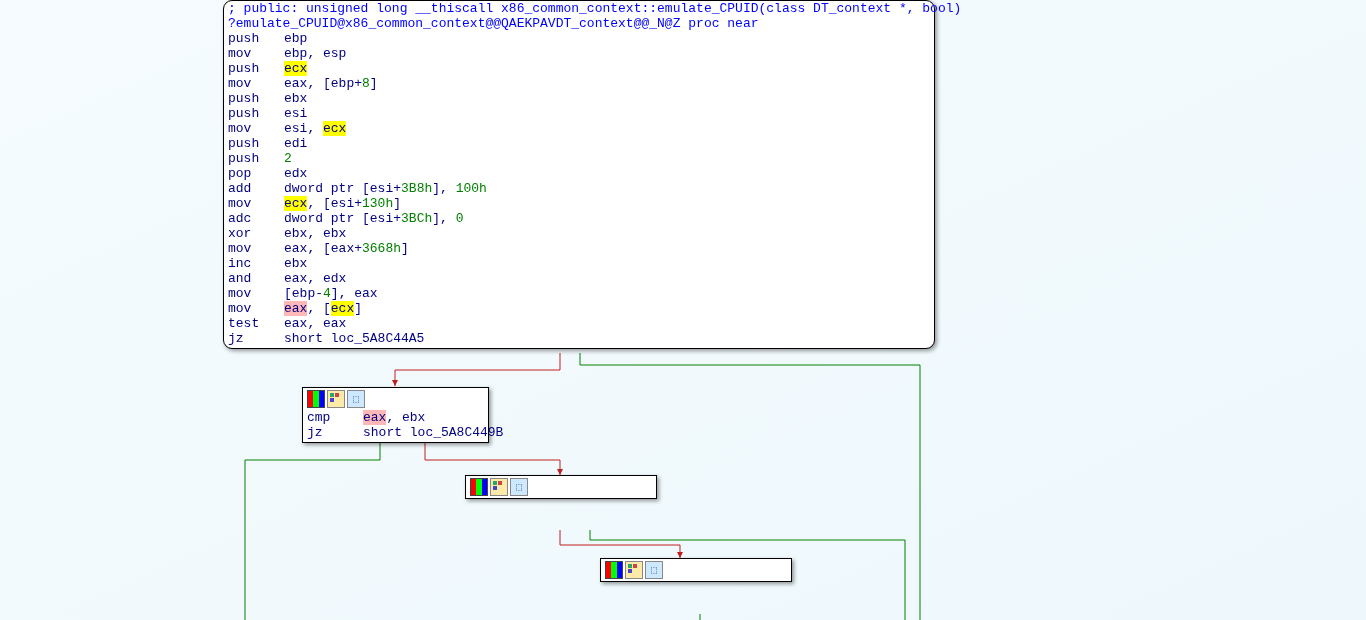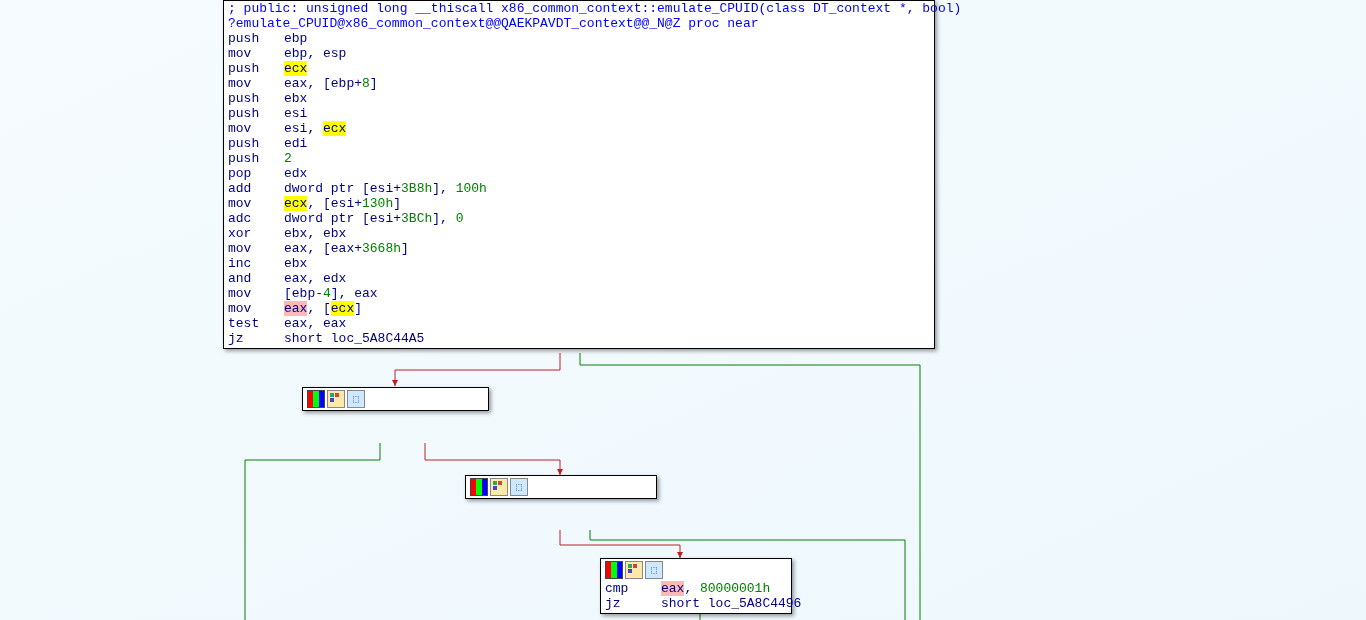--- a/index.html
+++ b/index.html
@@ -100,21 +100,21 @@
 
   <path d="M 380 443 L 380 460 L 245 460 L 245 620" stroke="#008000" fill="none"></path>
 
   <path d="M 560 530 L 560 545 L 680 545 L 680 558" stroke="#c02020" fill="none" marker-end="url(#ar)"></path>
 
   <path d="M 590 530 L 590 540 L 905 540 L 905 620" stroke="#008000" fill="none"></path>
 
   <path d="M 700 614 L 700 620" stroke="#008000" fill="none"></path>
 </svg>
 
-<div class="node" style="left:223px; top:0px; width:710px;">
+<div class="node" style="left:223px; top:0px; width:710px;border-radius:9px;">
   <div class="node-body"><span class="blue">; public: unsigned long __thiscall x86_common_context::emulate_CPUID(class DT_context *, bool)</span>
 <span class="blue">?emulate_CPUID@x86_common_context@@QAEKPAVDT_context@@_N@Z proc near</span>
 <span class="op">push</span><span class="reg">ebp</span>
 <span class="op">mov</span><span class="reg">ebp, esp</span>
 <span class="op">push</span><span class="hl-yellow">ecx</span>
 <span class="op">mov</span><span class="reg">eax, [ebp+</span><span class="num">8</span><span class="reg">]</span>
 <span class="op">push</span><span class="reg">ebx</span>
 <span class="op">push</span><span class="reg">esi</span>
 <span class="op">mov</span><span class="reg">esi, </span><span class="hl-yellow">ecx</span>
 <span class="op">push</span><span class="reg">edi</span>
@@ -132,31 +132,31 @@
 <span class="op">test</span><span class="reg">eax, eax</span>
 <span class="op">jz</span><span class="reg">short loc_5A8C44A5</span></div>
 </div>
 
 <div class="node" style="left:302px; top:387px; width:185px;">
   <div class="node-header">
     <span class="icon-btn icon-rgb"></span>
     <span class="icon-btn icon-palette"></span>
     <span class="icon-btn icon-blue">⬚</span>
   </div>
+  <div class="node-body"><span class="op">cmp</span><span class="hl-pink">eax</span><span class="reg">, ebx</span>
+<span class="op">jz</span><span class="reg">short loc_5A8C449B</span></div>
 </div>
 
 <div class="node" style="left:465px; top:475px; width:190px;">
   <div class="node-header">
     <span class="icon-btn icon-rgb"></span>
     <span class="icon-btn icon-palette"></span>
     <span class="icon-btn icon-blue">⬚</span>
   </div>
 </div>
 
 <div class="node" style="left:600px; top:558px; width:190px;">
   <div class="node-header">
     <span class="icon-btn icon-rgb"></span>
     <span class="icon-btn icon-palette"></span>
     <span class="icon-btn icon-blue">⬚</span>
   </div>
-  <div class="node-body"><span class="op">cmp</span><span class="hl-pink">eax</span><span class="reg">, </span><span class="num">80000001h</span>
-<span class="op">jz</span><span class="reg">short loc_5A8C4496</span></div>
 </div>
 
 </body></html>

